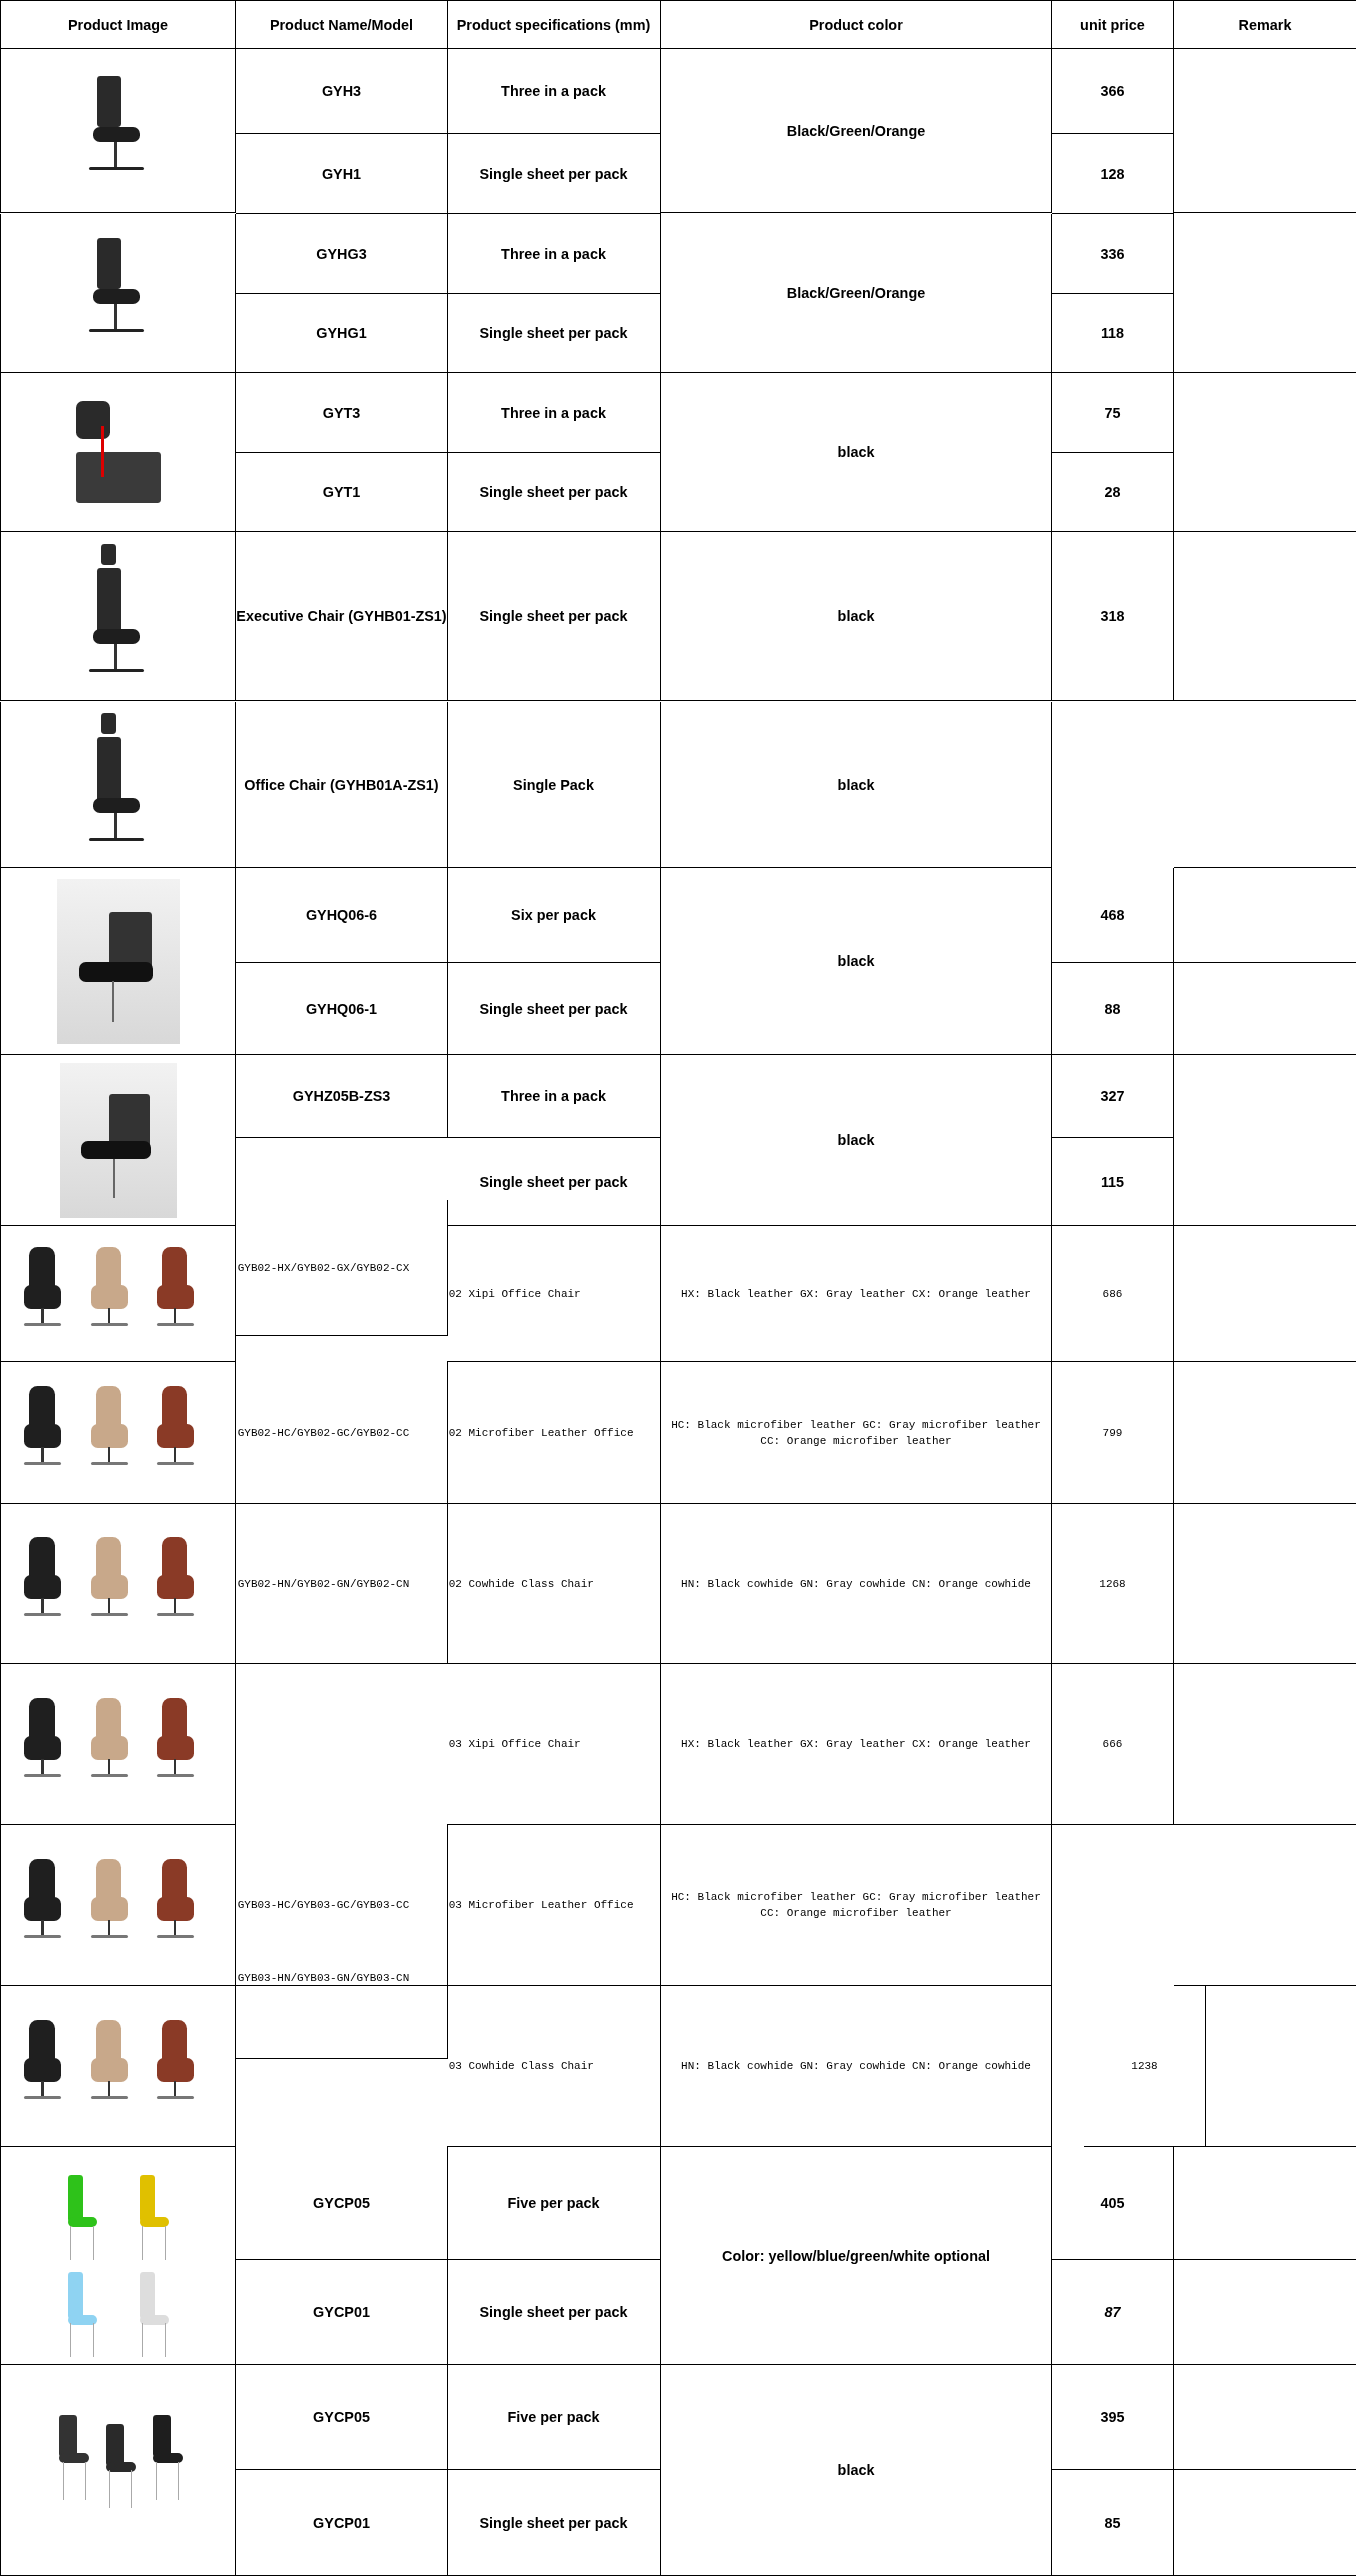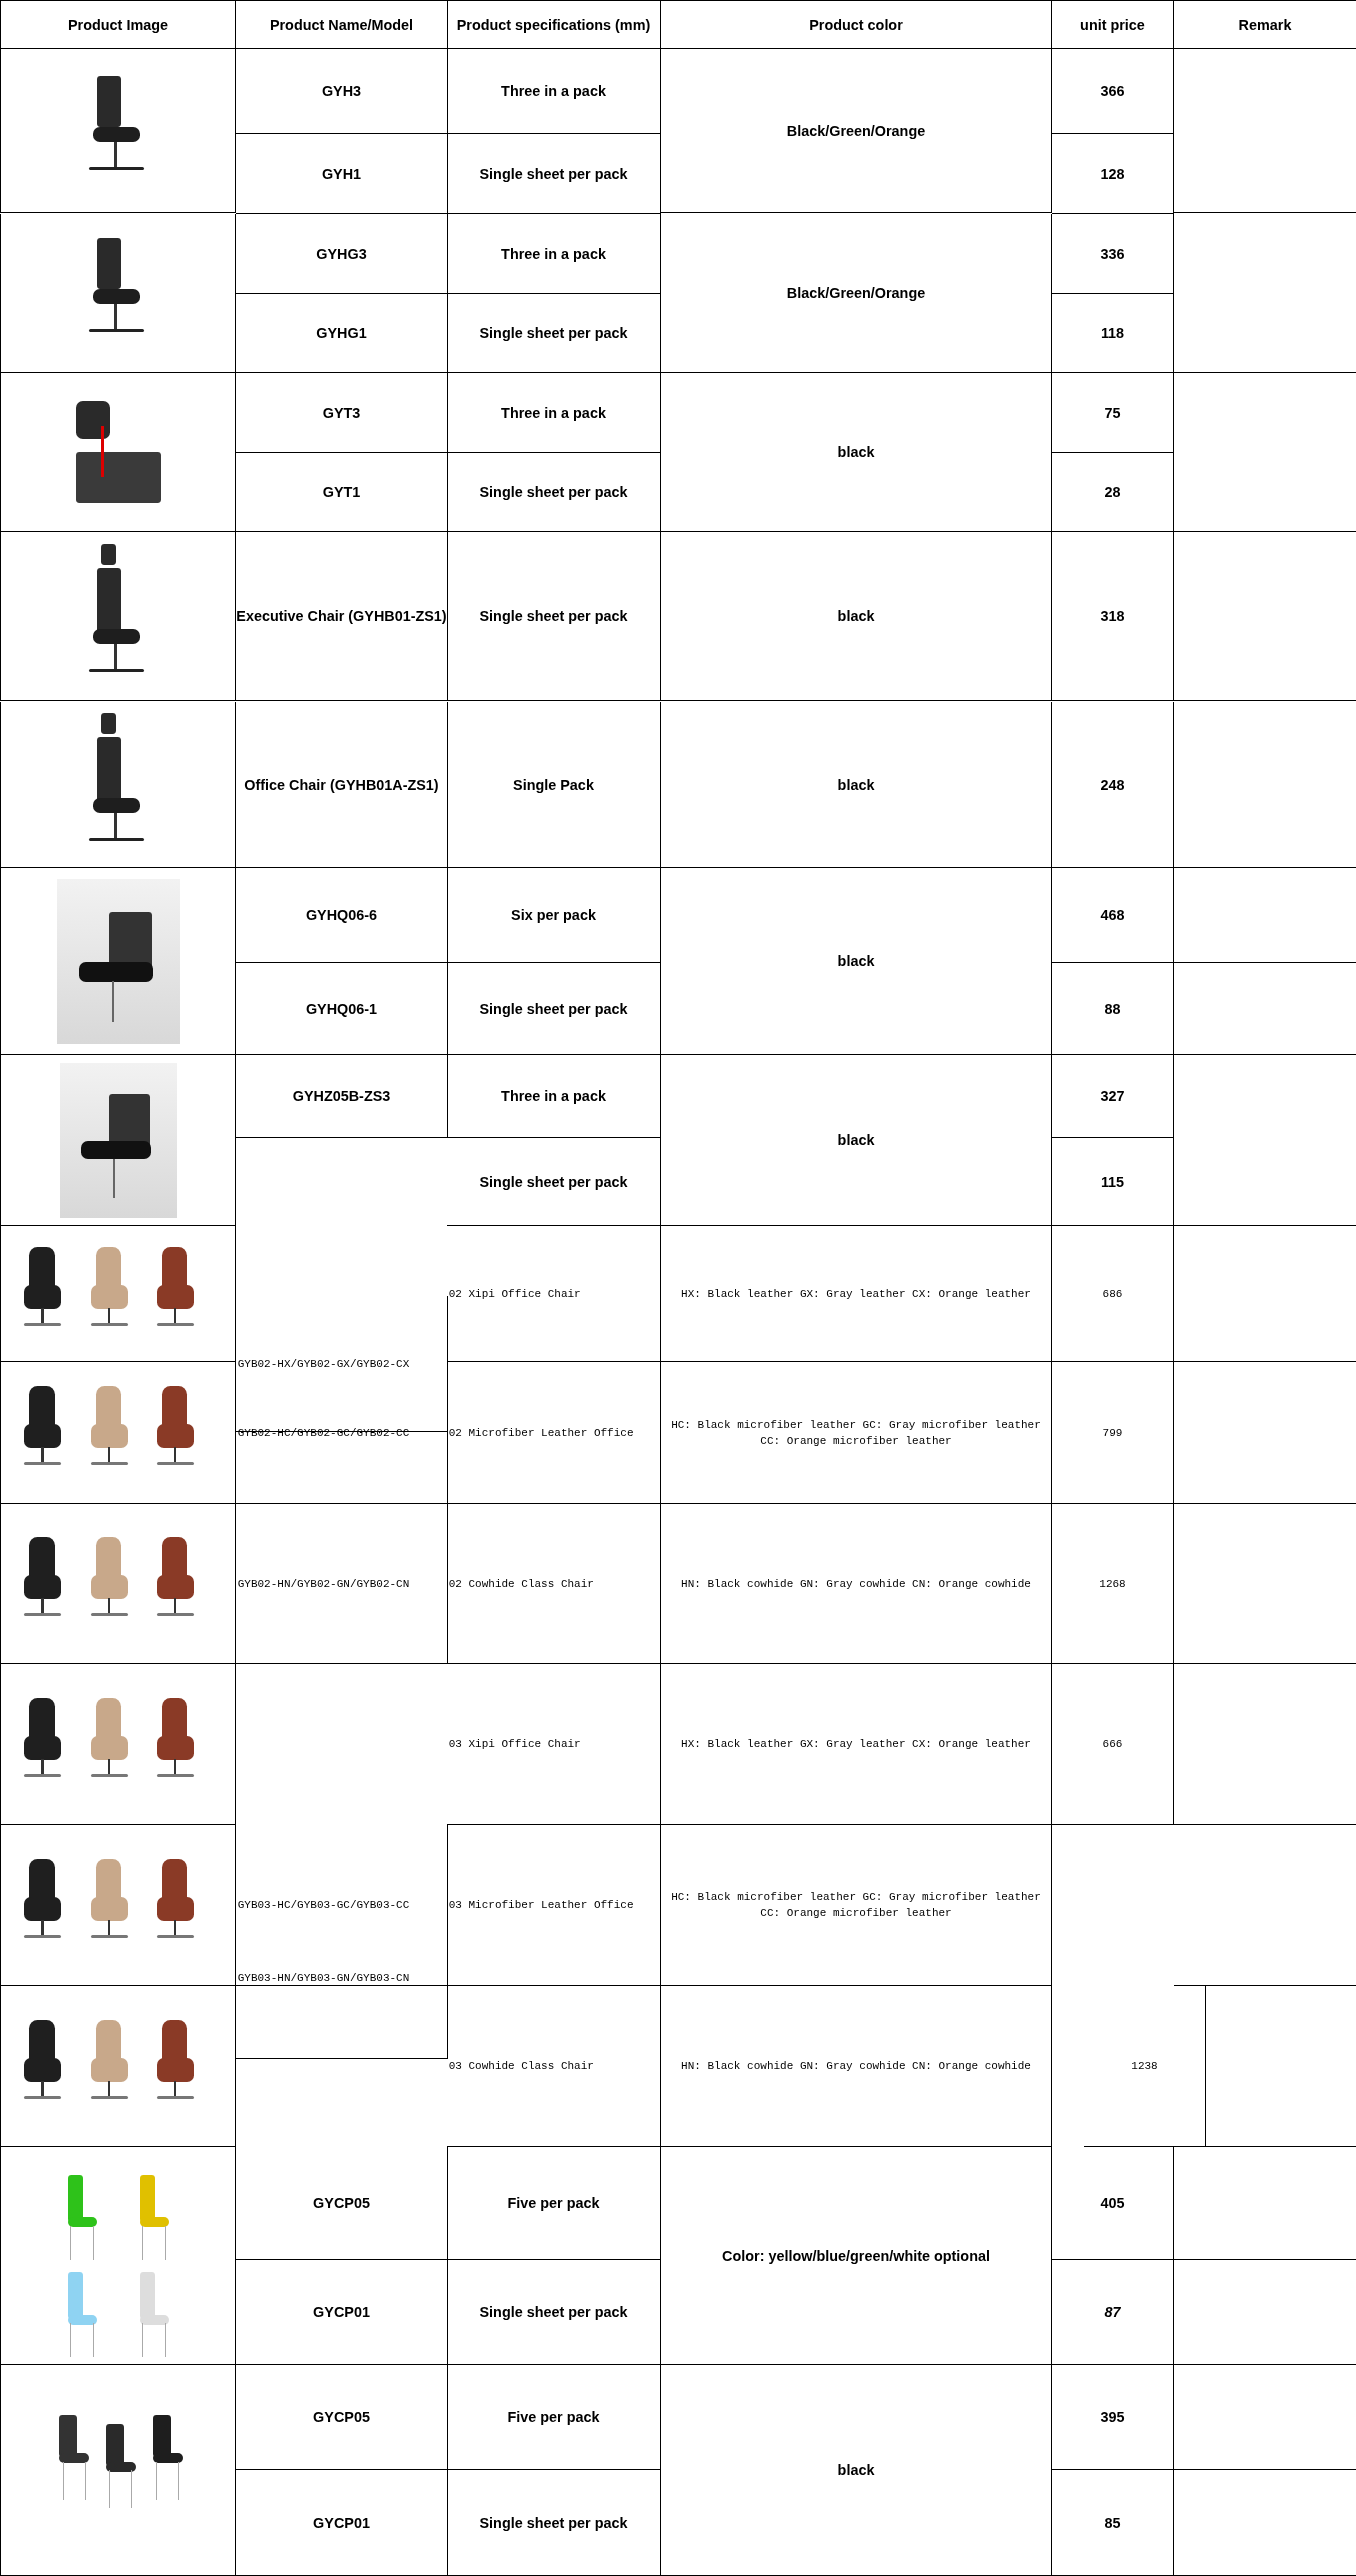--- a/index.html
+++ b/index.html
@@ -95,21 +95,20 @@
         <div class="c-back" style="left:21px;top:0;width:15.3px;height:21px"></div>
           <div class="c-back" style="left:17px;top:24px;width:24px;height:68px"></div>
           <div class="c-seat" style="left:12.7px;top:85px;width:47px;height:15.3px"></div>
           <div class="c-pole" style="left:34px;top:100px;width:3.4px;height:25.4px"></div>
           <div class="c-base" style="left:8.5px;top:125px;width:55px"></div>
       </div>
     </div>
     <div class="cell " style="left: 661px; top: 702px; width: 391px; height: 166px;">black</div>
     <div class="cell " style="left: 236px; top: 702px; width: 212px; height: 166px;">Office Chair (GYHB01A-ZS1)</div>
     <div class="cell " style="left: 447px; top: 702px; width: 214px; height: 166px;">Single Pack</div>
-    <div class="cell " style="left: 1052px; top: 702px; width: 122px; height: 166px;">248</div>
     <div class="cell " style="left: 1174px; top: 702px; width: 183px; height: 166px;"></div>
     <div class="cell img first" style="left: 0px; top: 868px; width: 236px; height: 187px;">
       <div class="chair" style="width: 123px; height: 165px; background: linear-gradient(rgb(242, 242, 242), rgb(216, 216, 216));">
         <div class="c-back" style="left:52px;top:33px;width:43px;height:58px;background:#333"></div>
           <div class="c-seat" style="left:22px;top:83px;width:74px;height:20px;background:#111"></div>
           <div class="c-pole" style="left:55px;top:102px;width:2.5px;height:41px;background:#666"></div>
       </div>
     </div>
     <div class="cell " style="left: 661px; top: 868px; width: 391px; height: 187px;">black</div>
     <div class="cell " style="left: 236px; top: 868px; width: 212px; height: 95px;">GYHQ06-6</div>
@@ -144,21 +143,21 @@
                <div class="c-seat" style="left:74px;top:38px;width:37px;height:24px;background:#c8a88a"></div>
                <div class="c-pole" style="left:91px;top:61px;width:2.5px;height:15.3px"></div>
                <div class="c-base" style="left:74px;top:76px;width:37px;background:#777"></div>
         <div class="c-back" style="left:145px;top:0;width:25.4px;height:59px;background:#8a3a26;border-radius:8.5px 8.5px 3.4px 3.4px"></div>
                <div class="c-seat" style="left:140px;top:38px;width:37px;height:24px;background:#8a3a26"></div>
                <div class="c-pole" style="left:157px;top:61px;width:2.5px;height:15.3px"></div>
                <div class="c-base" style="left:140px;top:76px;width:37px;background:#777"></div>
       </div>
     </div>
     <div class="cell mono" style="left: 661px; top: 1226px; width: 391px; height: 136px;">HX: Black leather GX: Gray leather CX: Orange leather</div>
-    <div class="cell mono left" style="left: 236px; top: 1296px; width: 212px; height: 136px; text-align: right;">GYB02-HX/GYB02-GX/GYB02-CX</div>
+    <div class="cell mono left" style="left: 236px; top: 1200px; width: 212px; height: 136px; text-align: right;">GYB02-HX/GYB02-GX/GYB02-CX</div>
     <div class="cell mono left" style="left: 447px; top: 1226px; width: 214px; height: 136px;">02 Xipi Office Chair</div>
     <div class="cell mono" style="left: 1052px; top: 1226px; width: 122px; height: 136px;">686</div>
     <div class="cell " style="left: 1174px; top: 1226px; width: 183px; height: 136px;"></div>
     <div class="cell img first" style="left: 0px; top: 1362px; width: 236px; height: 142px;">
       <div class="chair" style="width: 203px; height: 93px;">
         <div class="c-back" style="left:12.7px;top:0;width:25.4px;height:59px;background:#1f1f1f;border-radius:8.5px 8.5px 3.4px 3.4px"></div>
                <div class="c-seat" style="left:7.6px;top:38px;width:37px;height:24px;background:#1f1f1f"></div>
                <div class="c-pole" style="left:24.6px;top:61px;width:2.5px;height:15.3px"></div>
                <div class="c-base" style="left:7.6px;top:76px;width:37px;background:#777"></div>
         <div class="c-back" style="left:79px;top:0;width:25.4px;height:59px;background:#c8a88a;border-radius:8.5px 8.5px 3.4px 3.4px"></div>

